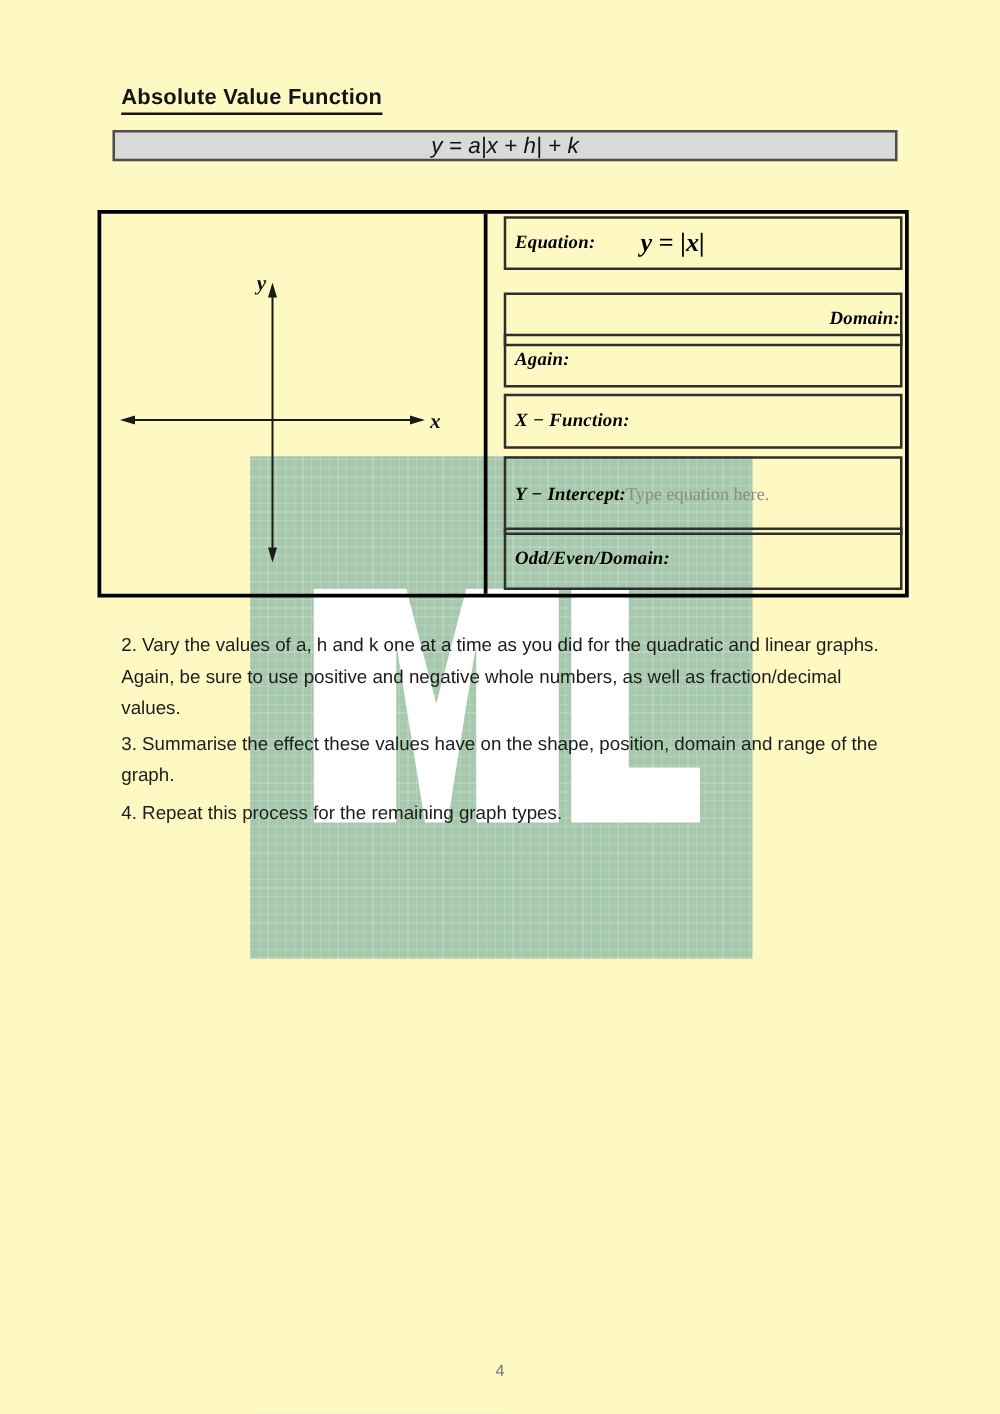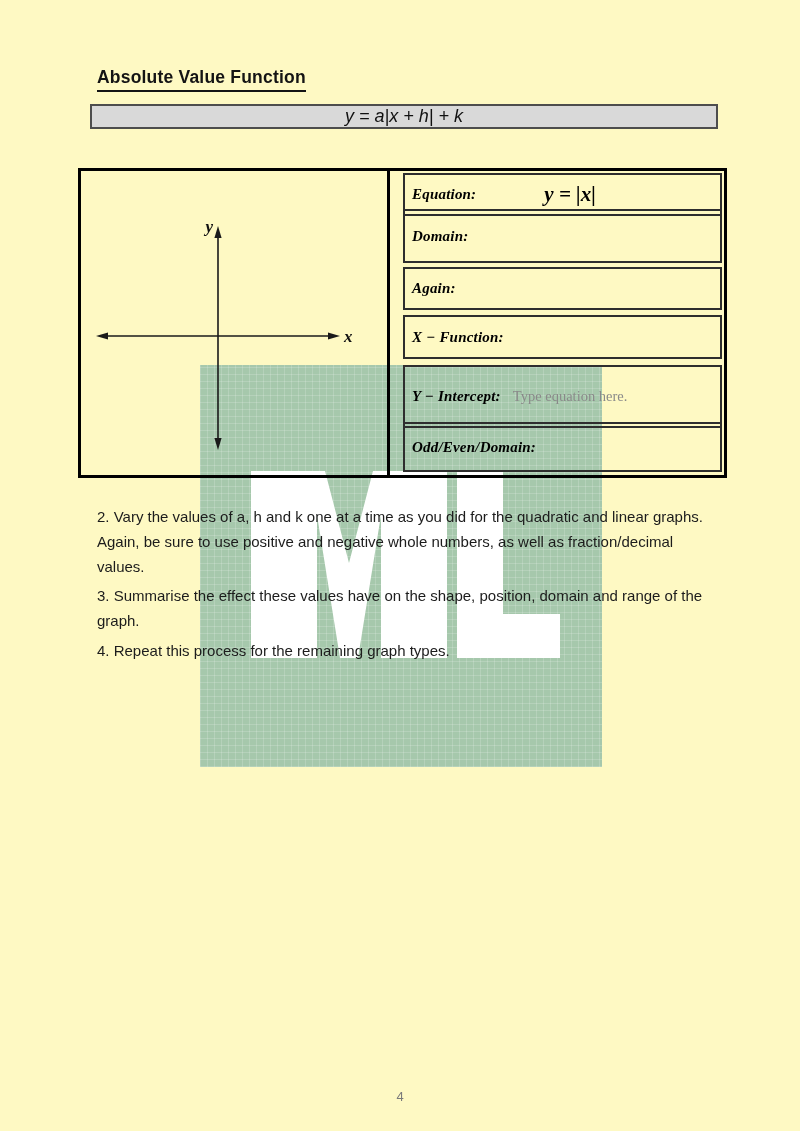--- a/index.html
+++ b/index.html
@@ -53,38 +53,38 @@
   }
   .axes{position:absolute;left:0;top:0;}
   .vdivider{position:absolute;left:306px;top:0;width:3px;height:100%;background:#000;}
   .rows{position:absolute;left:322px;top:2px;right:2px;height:100%;}
   .trow{
     position:absolute;left:0;right:0;
     border:2px solid #2e2e2e;background:transparent;
     display:flex;align-items:center;padding-left:7px;box-sizing:border-box;
   }
   .trow:nth-child(1){top:0;height:43px;text-align:right;}
-  .trow:nth-child(2){top:36px;height:54px;}
+  .trow:nth-child(2){top:61px;height:43px;justify-content:flex-end;}
   .trow:nth-child(3){top:94px;height:43px;}
   .trow:nth-child(4){top:142px;height:44px;}
   .trow:nth-child(5){top:192px;height:63px;}
   .trow:nth-child(6){top:249px;height:50px;}
   .tlabel{
     font-family:"Liberation Serif",serif;
     font-weight:bold;font-style:italic;
     font-size:15px;color:#000;letter-spacing:.2px;
   }
   .eq-value{
     font-family:"Liberation Serif",serif;
     font-weight:bold;font-style:italic;
-    font-size:21px;color:#000;margin-left:68px;
+    font-size:21px;color:#000;margin-left:36px;
   }
   .placeholder{
     font-family:"Liberation Serif",serif;
-    font-size:14.5px;color:#8a8a8a;margin-left:12px;cursor:text;
+    font-size:14.5px;color:#8a8a8a;cursor:text;
   }
   .pagenum{
     position:absolute;left:0;top:1089px;width:100%;
     text-align:center;font-size:13px;color:#7a7a7a;
   }
 </style>
 </head>
 <body>
 
 <div class="page">

